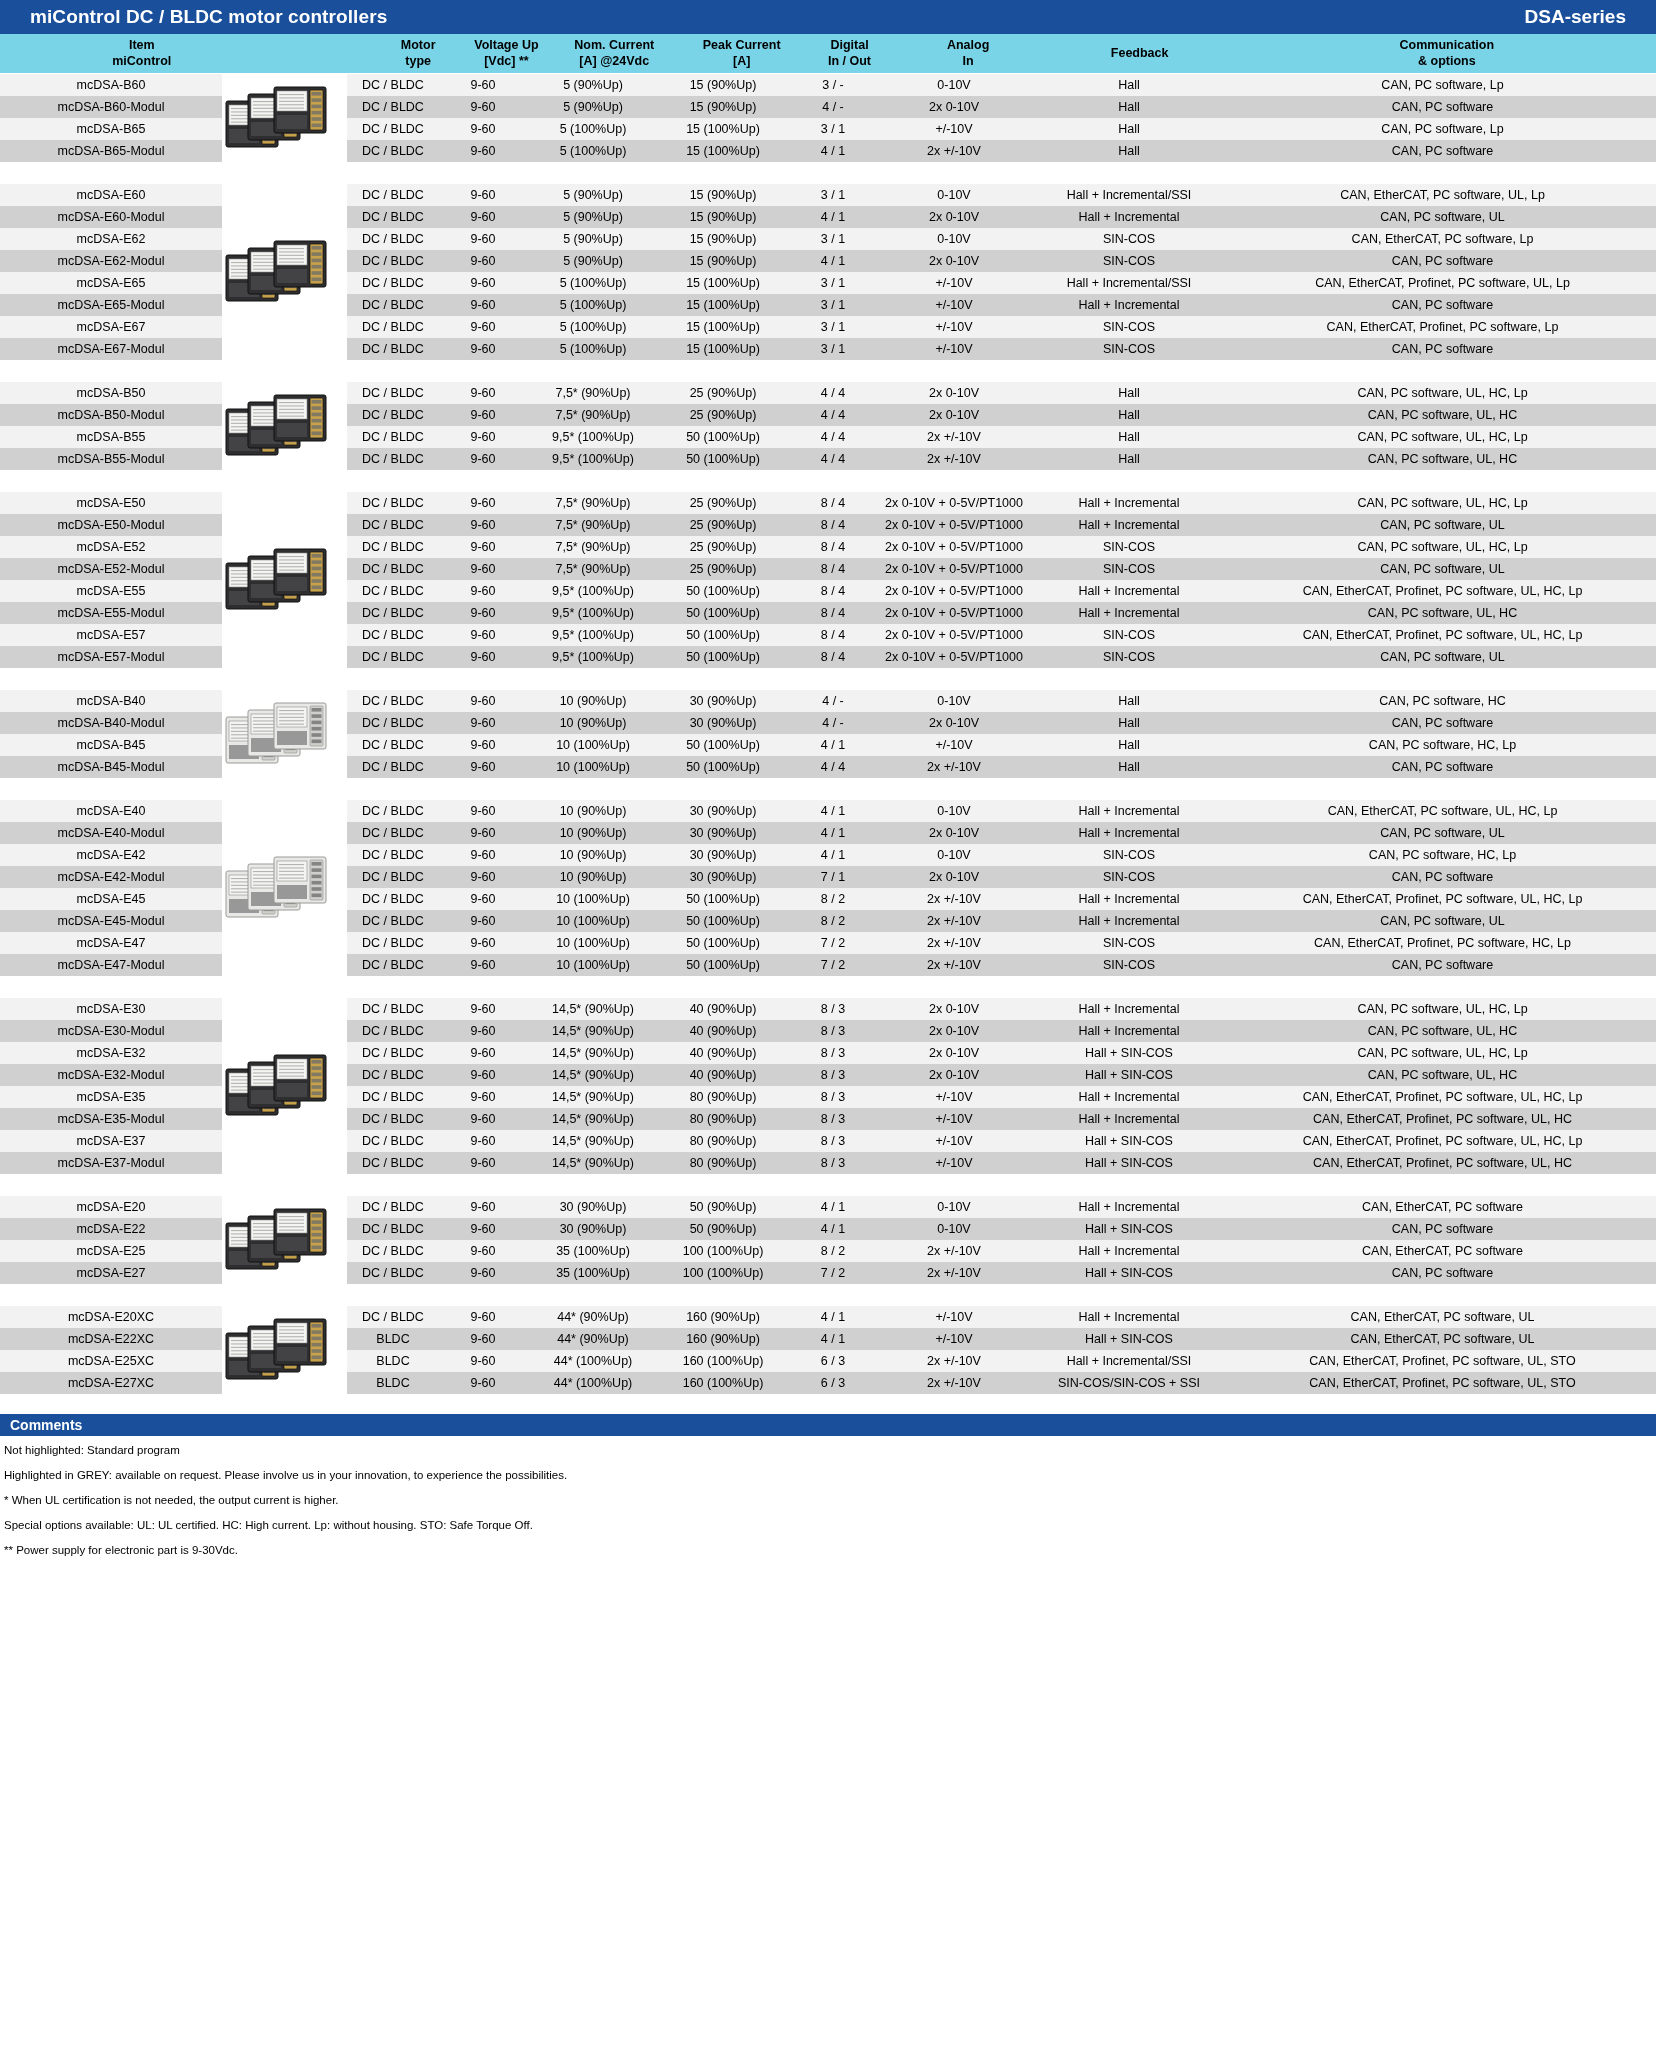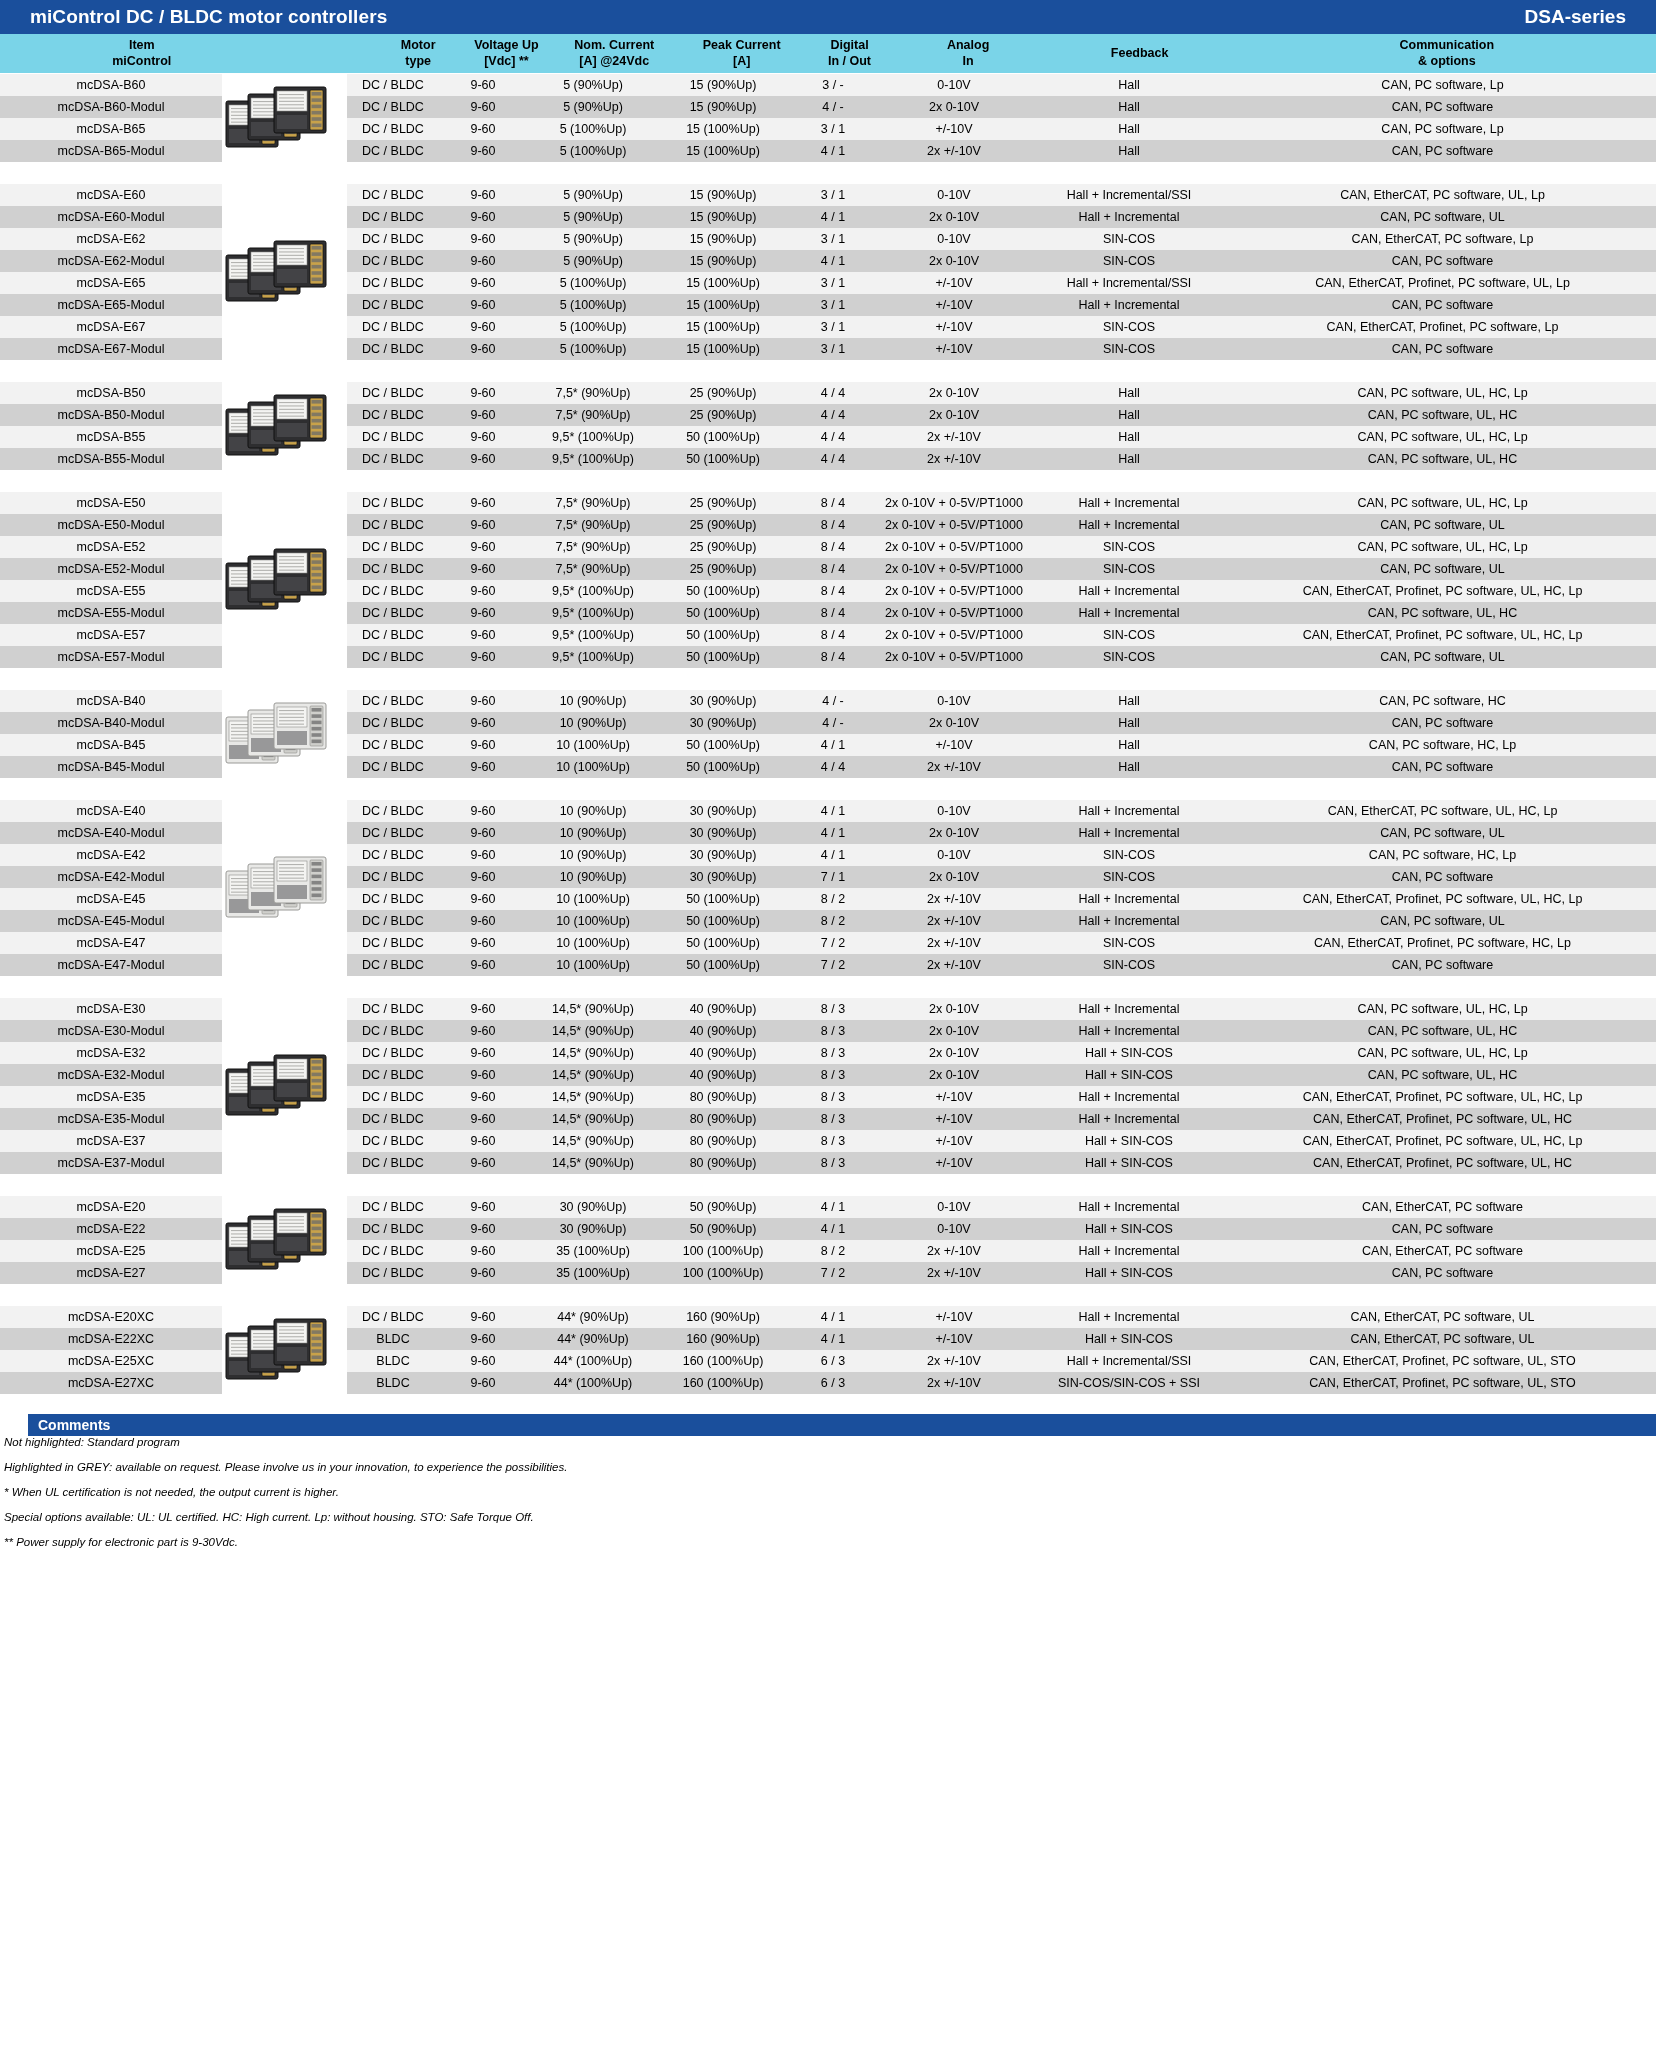--- a/index.html
+++ b/index.html
@@ -109,25 +109,23 @@
   .prod-img svg { display: block; }
 
   
   .comments-bar {
     background: #1a4f9c;
     color: #fff;
     font-size: 14px;
     font-weight: bold;
     padding: 3px 10px;
     margin-top: 2px;
-    margin-left: 28px;
   }
   .comments-body {
-    padding: 0 4px 10px 4px;
-    font-style: italic;
+    padding: 8px 4px 10px 4px;
   }
   .comments-body p {
     margin: 0 0 13px 0;
     font-size: 11.5px;
     color: #000;
   }
 </style>
 </head>
 <body>
 

